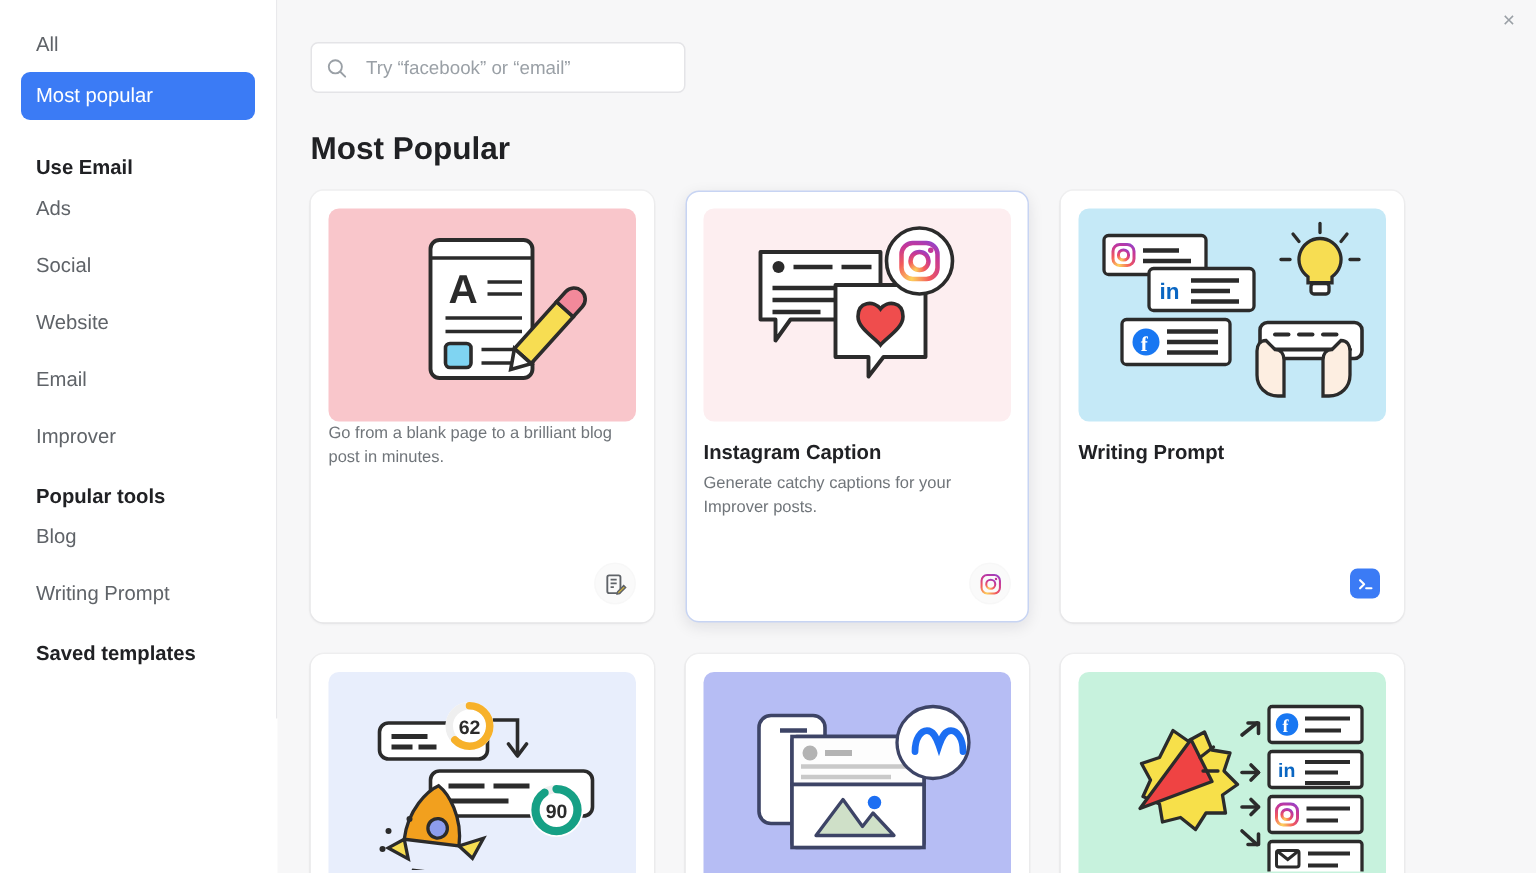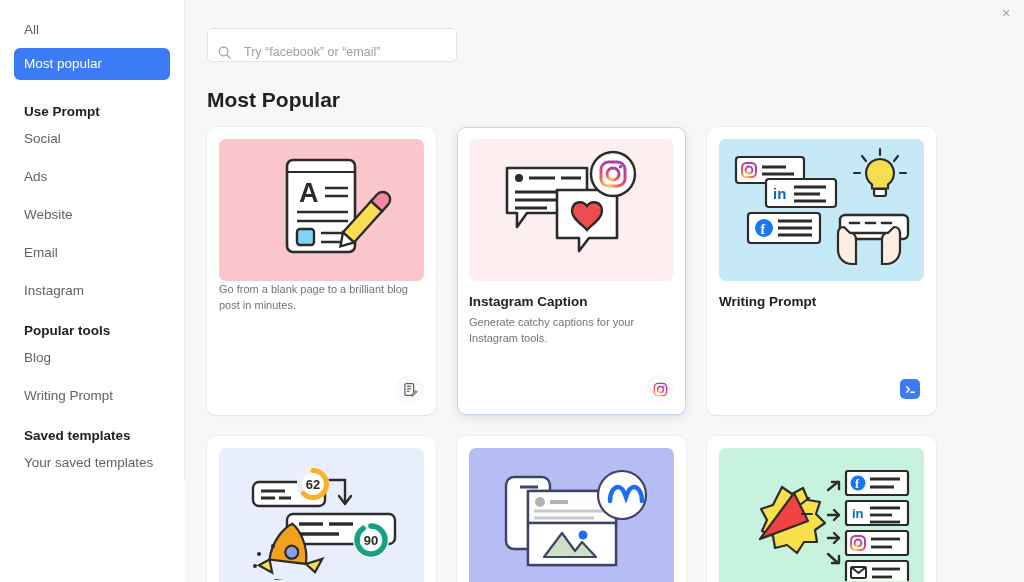--- a/index.html
+++ b/index.html
@@ -55,21 +55,21 @@
     display: flex; align-items: center; justify-content: center;
     color: #9aa0a6; font-size: 14px; line-height: 1;
     cursor: pointer; background: transparent; border: none;
   }
 
   .search-wrap {
     width: 250px; height: 30px;
     background: #ffffff;
     border: 1px solid #e4e4e7;
     border-radius: 5px;
-    display: flex; align-items: flex-start;
+    display: flex; align-items: center;
     padding: 16px 9px;
     margin-bottom: 26px;
   }
   .search-wrap .s-icon { width: 15px; height: 15px; flex: 0 0 15px; margin-right: 12px; }
   .search-input {
     border: none; outline: none; flex: 1;
     font-size: 12.5px; color: #5f6368;
     font-family: "Liberation Sans", sans-serif;
     background: transparent;
   }
@@ -129,37 +129,36 @@
 <body>
 
 <div class="app">
 
   <aside class="sidebar">
 
     <div class="nav-pill">All</div>
     <div class="nav-pill active">Most popular</div>
 
     <div class="sb-group">
-      <div class="sb-heading">Use Prompt</div>
+      <div class="sb-heading">Use Email</div>
+      <div class="sb-link">Ads</div>
       <div class="sb-link">Social</div>
-      <div class="sb-link">Ads</div>
       <div class="sb-link">Website</div>
       <div class="sb-link">Email</div>
-      <div class="sb-link">Instagram</div>
+      <div class="sb-link">Improver</div>
     </div>
 
     <div class="sb-group">
       <div class="sb-heading">Popular tools</div>
       <div class="sb-link">Blog</div>
       <div class="sb-link">Writing Prompt</div>
     </div>
 
     <div class="sb-group">
       <div class="sb-heading">Saved templates</div>
-      <div class="sb-link">Your saved templates</div>
     </div>
   </aside>
 
   <main class="main">
 
     <button class="close-btn">×</button>
 
     <div class="search-wrap">
       <span class="s-icon">
         <svg viewBox="0 0 24 24" width="15" height="15" fill="none" stroke="#9aa0a6" stroke-width="2" stroke-linecap="round">
@@ -228,21 +227,21 @@
                 <stop offset="72%" stop-color="#c43699"></stop>
                   <stop offset="100%" stop-color="#7b4ae2"></stop>
               </radialGradient>
             </defs>
             <rect x="112" y="12" width="24" height="24" rx="7.5" fill="none" stroke="url(#igA)" stroke-width="3"></rect>
             <circle cx="124" cy="24" r="6" fill="none" stroke="url(#igA)" stroke-width="3"></circle>
             <circle cx="131.5" cy="16.8" r="1.8" fill="#c43699"></circle>
           </svg>
         </div>
         <div class="card-title">Instagram Caption</div>
-        <div class="card-desc">Generate catchy captions for your Instagram tools.</div>
+        <div class="card-desc">Generate catchy captions for your Improver posts.</div>
         <div class="card-badge">
           <div class="badge-circle">
             <svg width="15" height="15" viewBox="0 0 24 24">
               <defs>
                 <radialGradient id="igB" cx="28%" cy="100%" r="130%">
                   <stop offset="0%" stop-color="#fdd35a"></stop>
                     <stop offset="38%" stop-color="#f35b5b"></stop>
                   <stop offset="72%" stop-color="#c43699"></stop>
                     <stop offset="100%" stop-color="#7b4ae2"></stop>
                 </radialGradient>

